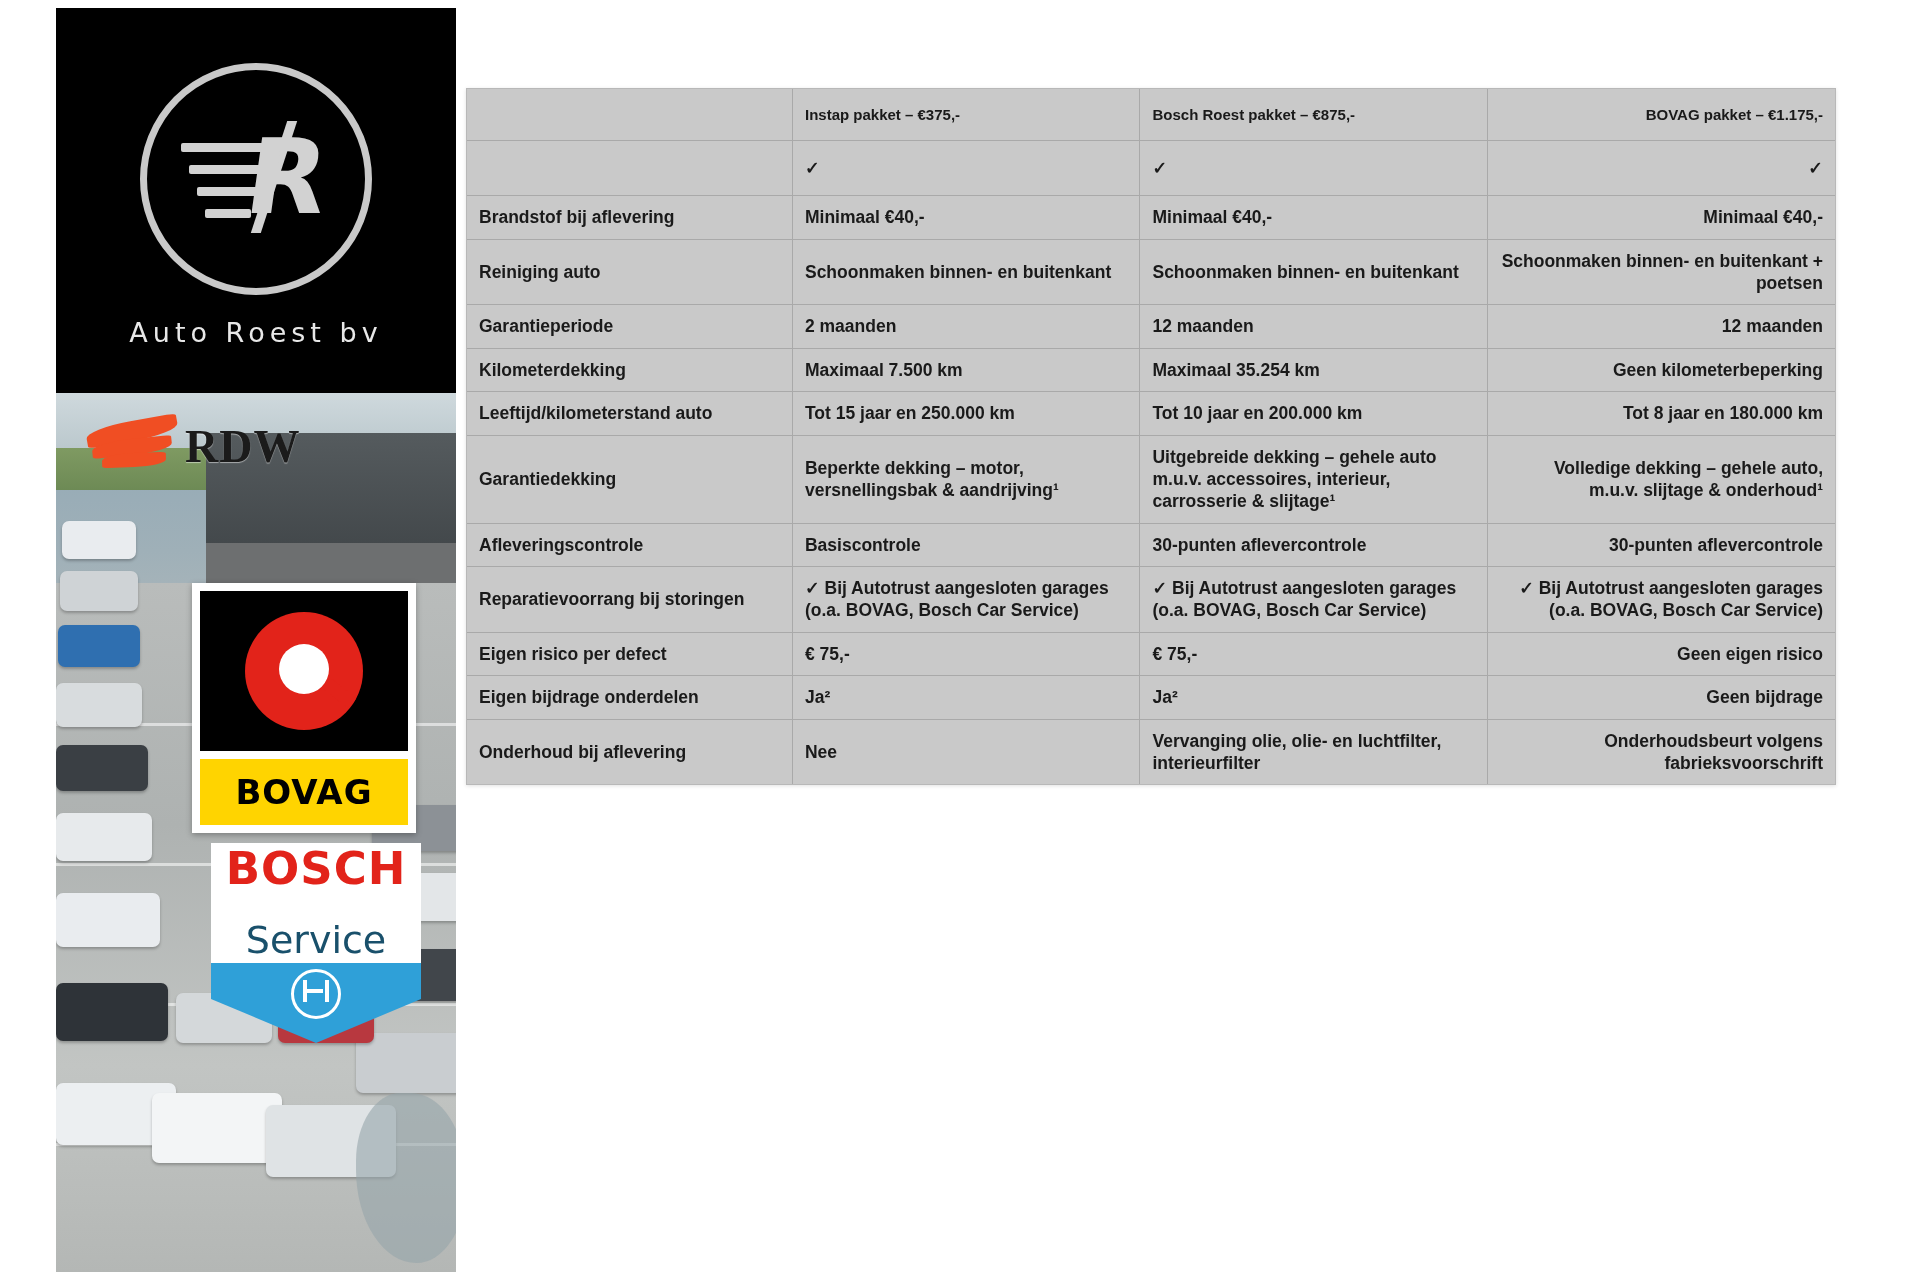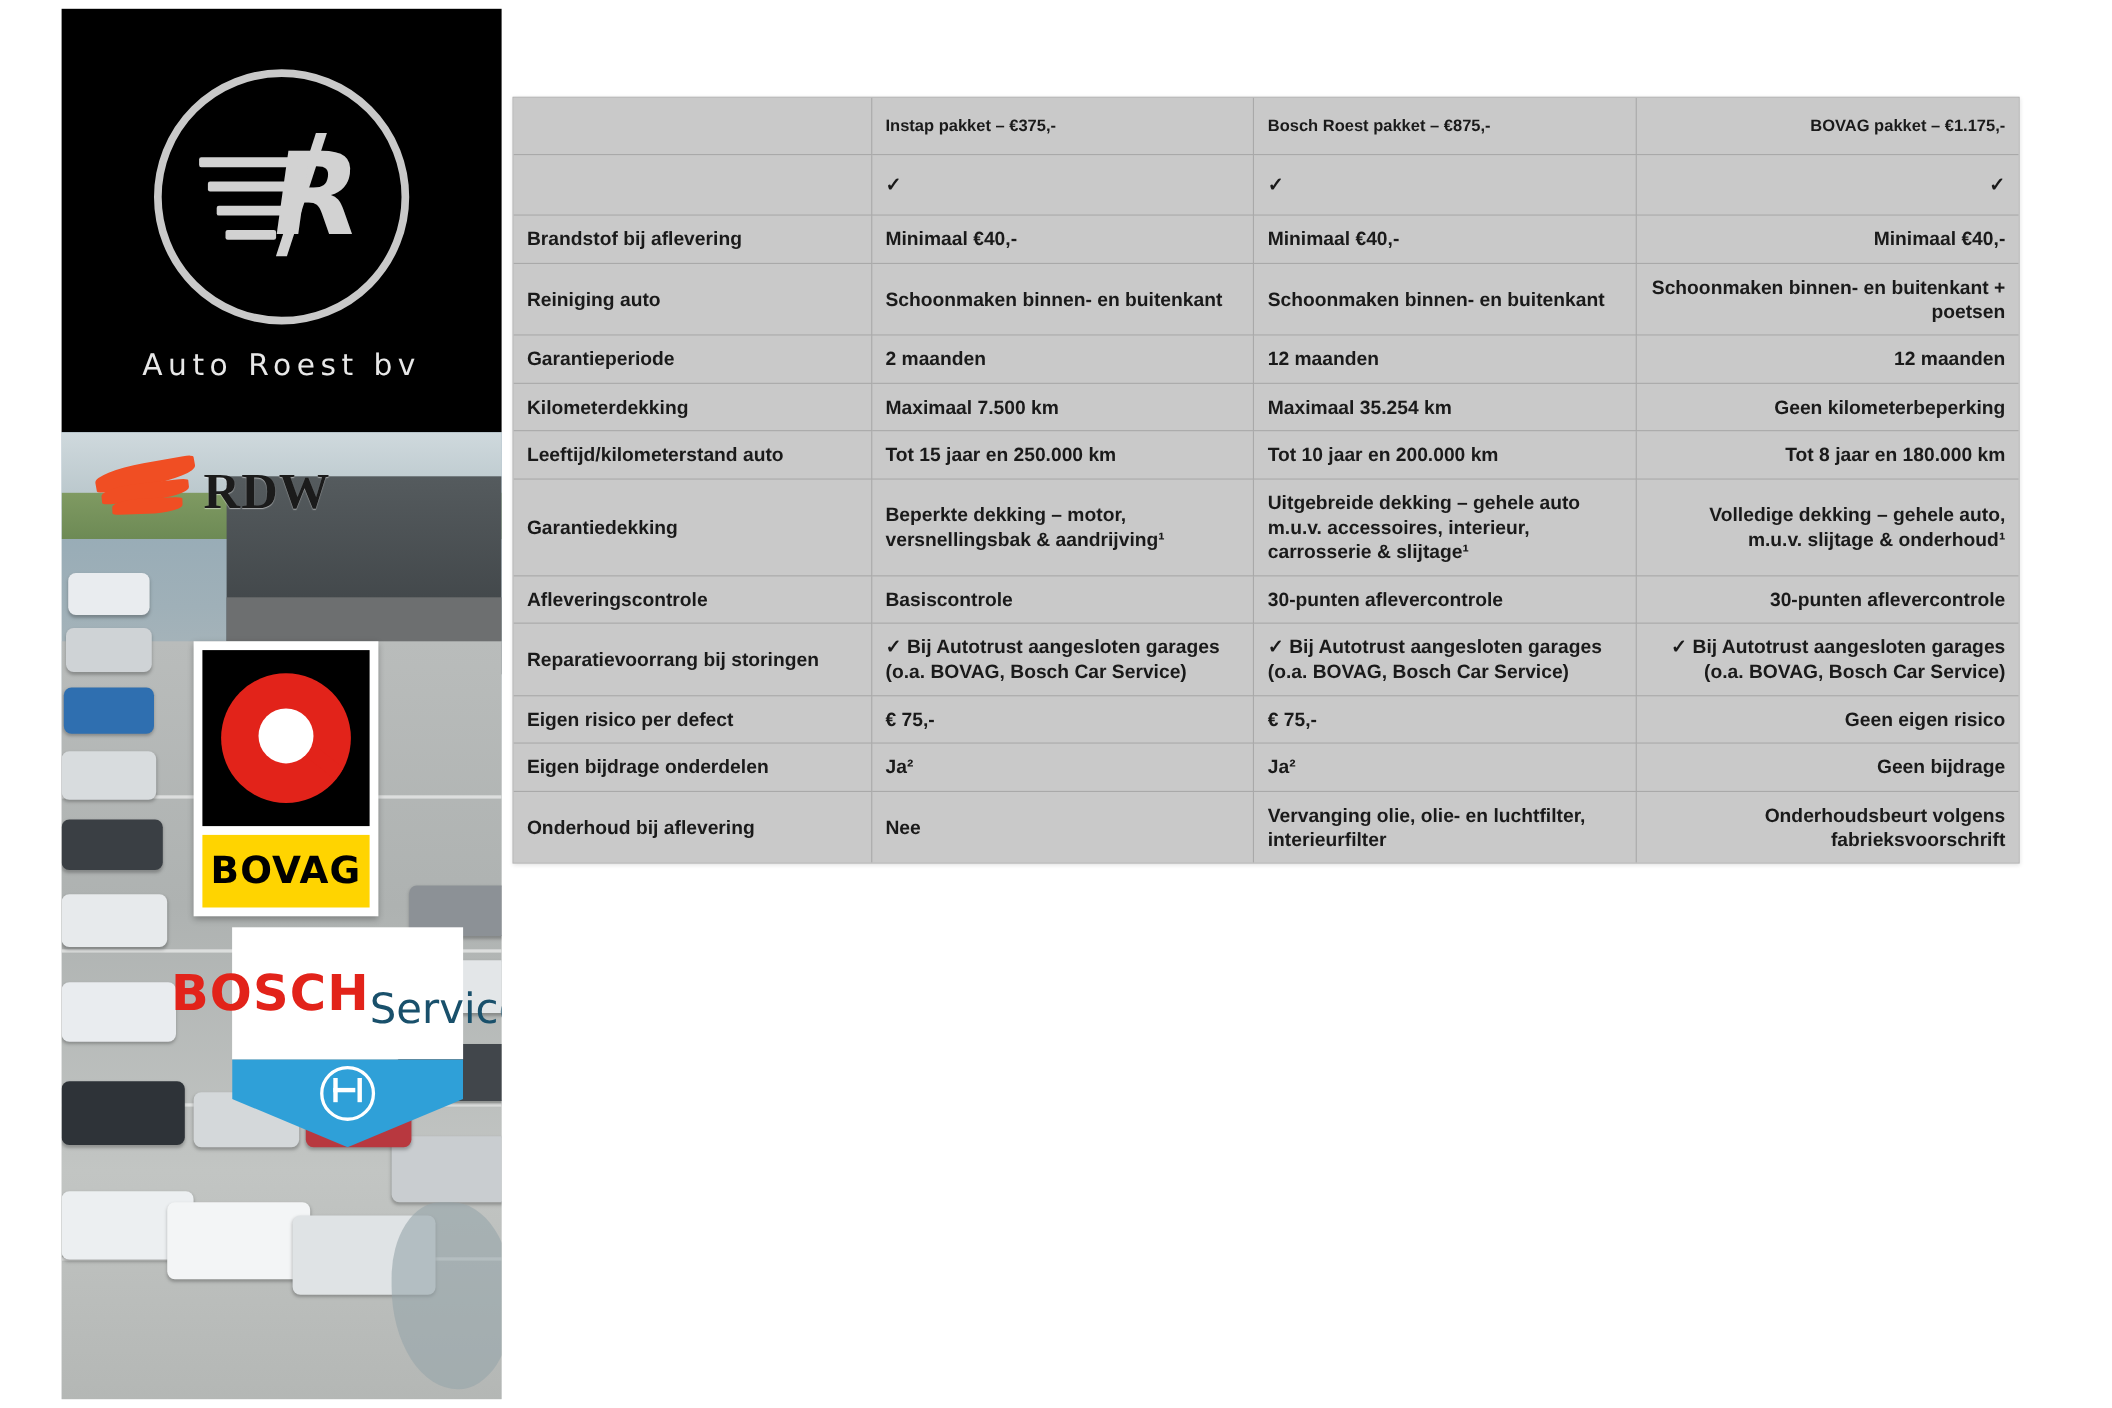--- a/index.html
+++ b/index.html
@@ -171,23 +171,23 @@
     font-weight: bold;
     letter-spacing: 1px;
     font-family: "Liberation Serif", serif;
     margin-left: 4px;
     text-shadow: 0 1px 1px rgba(255,255,255,0.5);
   }
 
   
   .bovag {
     position: absolute;
-    left: 120px;
+    left: 136px;
     top: 190px;
-    width: 168px;
+    width: 224px;
     height: 250px;
     background: #ffffff;
     box-shadow: 0 2px 6px rgba(0,0,0,0.3);
   }
   .bovag-top {
     position: absolute;
     left: 8px; top: 8px; right: 8px; height: 160px;
     background: #000000;
     display: flex;
     align-items: center;
@@ -244,21 +244,21 @@
     left: 155px;
     top: 450px;
     width: 210px;
     height: 200px;
   }
   .bosch-white {
     position: absolute;
     left: 0; top: 0; width: 210px; height: 120px;
     background: #ffffff;
     display: flex;
-    flex-direction: row;
+    flex-direction: column;
     align-items: center;
     justify-content: center;
   }
   .bosch-word {
     color: #e2231a;
     font-weight: bold;
     font-size: 45px;
     letter-spacing: 1px;
     font-family: "DejaVu Sans", sans-serif;
     line-height: 46px;

